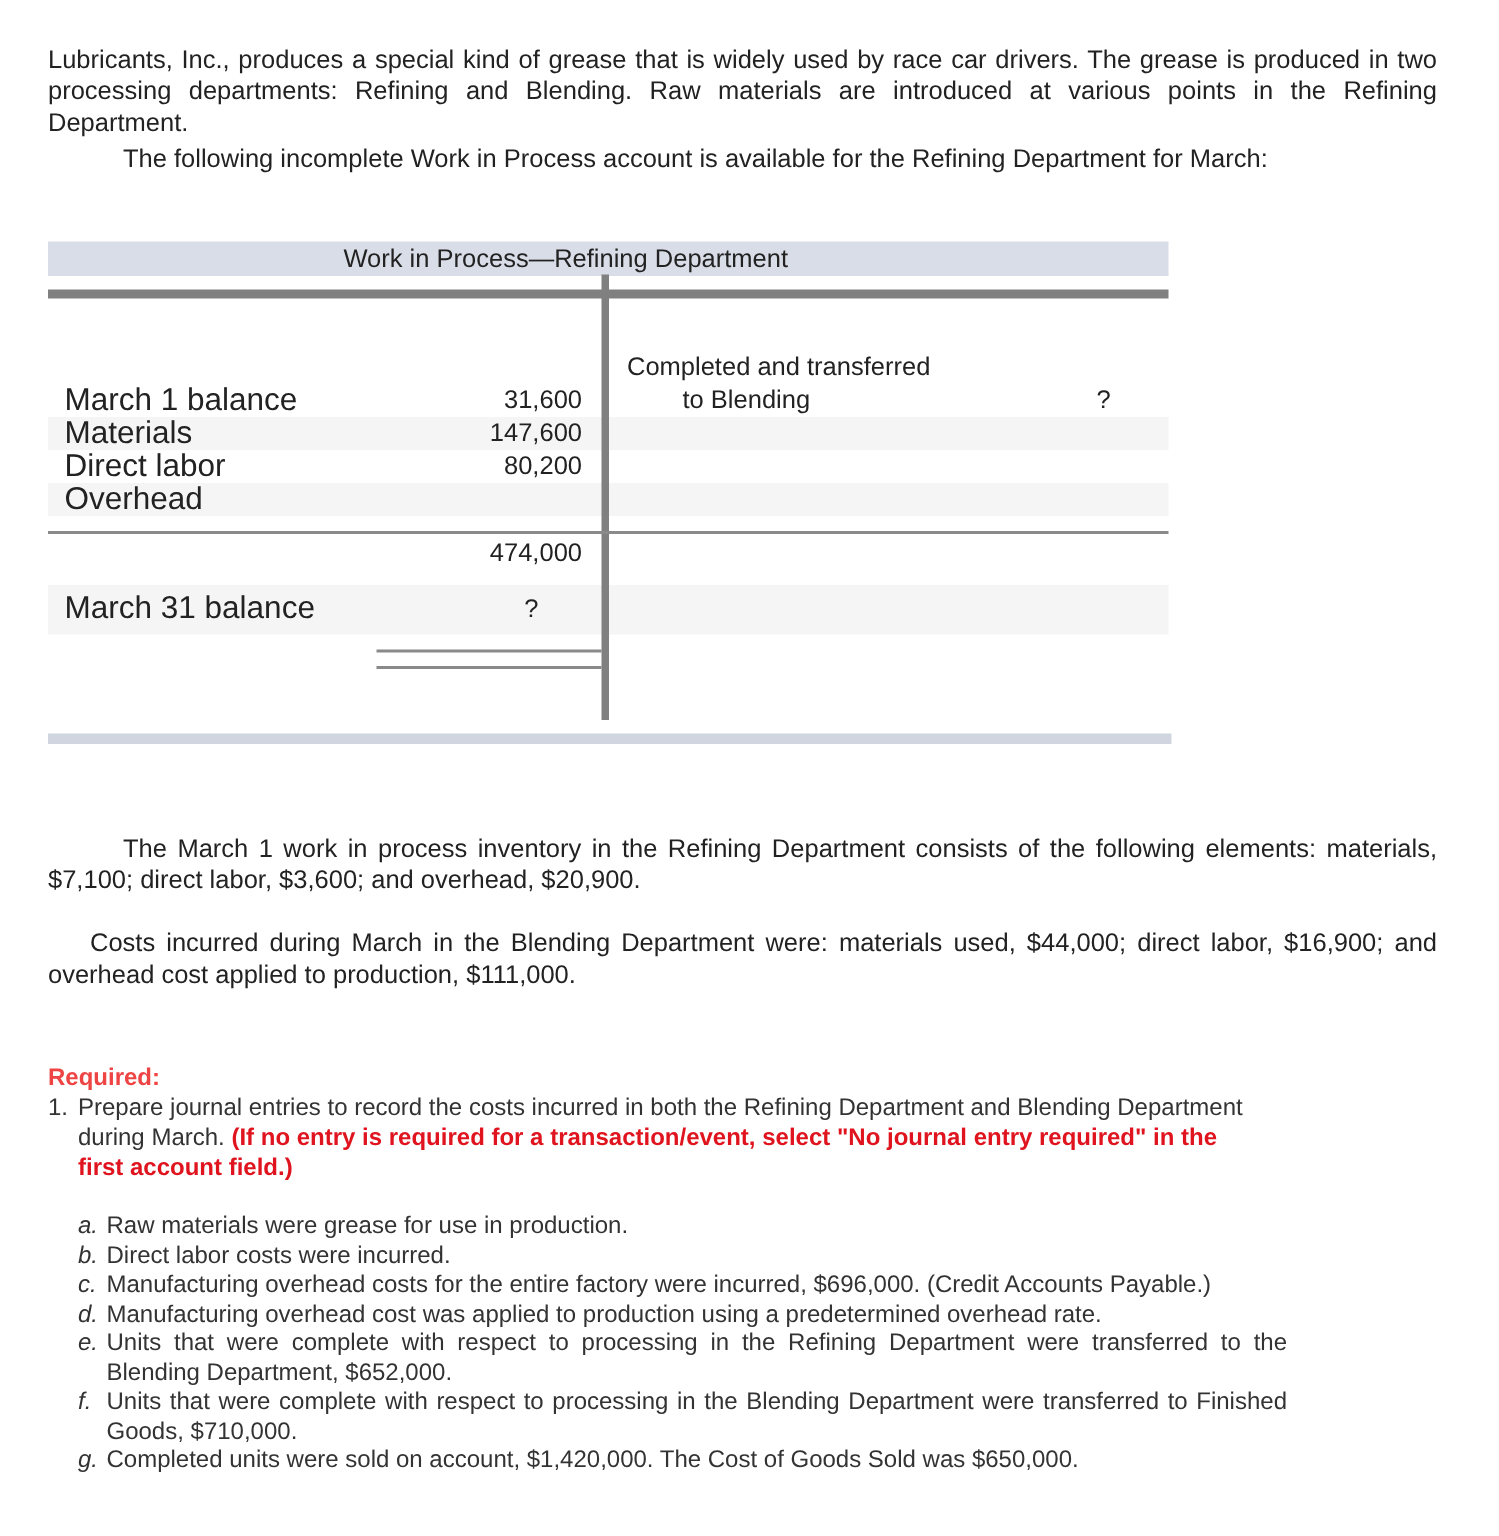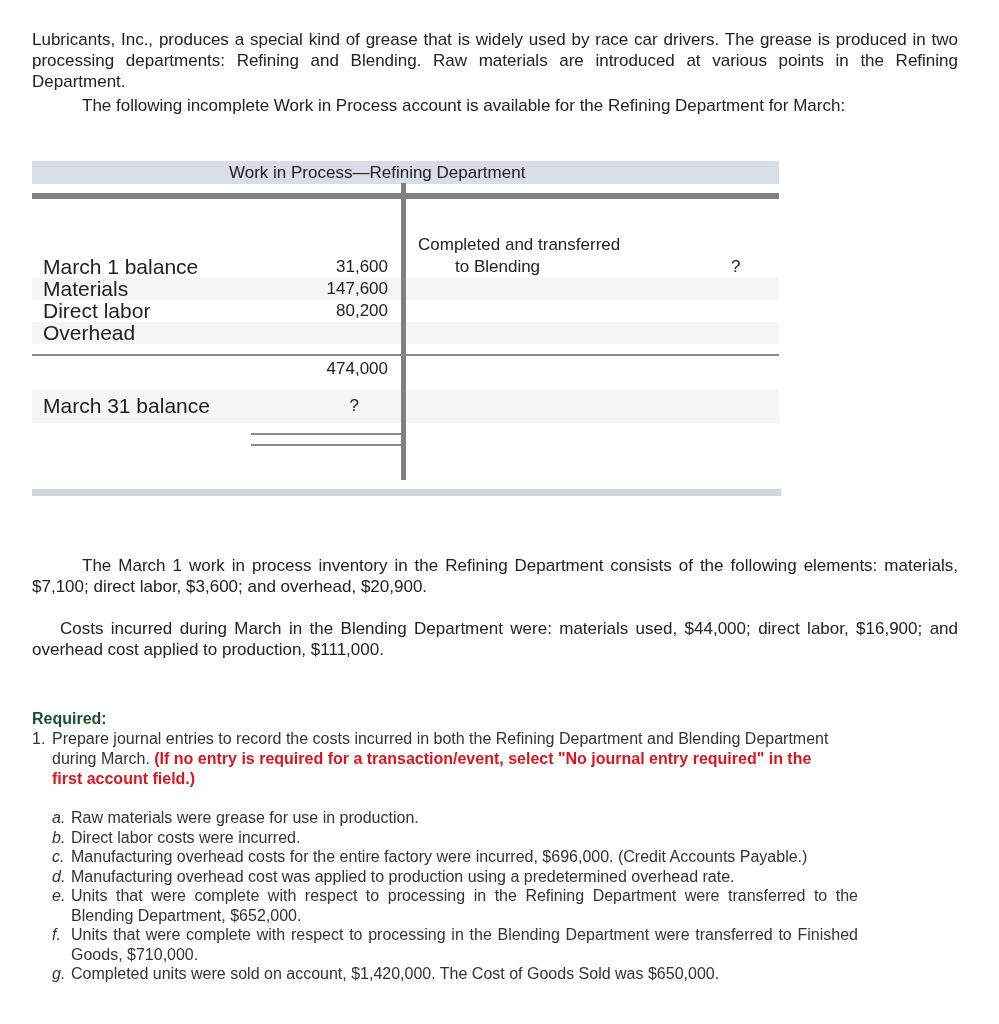--- a/index.html
+++ b/index.html
@@ -52,21 +52,21 @@
     .row-amt {
       position: absolute; right: 611px; font-size: 17px; line-height: 22px; text-align: left; white-space: nowrap;
     }
     .cr-label {
       position: absolute; left: 418px; font-size: 17px; line-height: 22px; white-space: nowrap;
     }
     .cr-amt {
       position: absolute; left: 731px; font-size: 17px; line-height: 22px;
     }
 
-    .req-title { position: absolute; left: 32px; top: 709px; font-size: 16px; line-height: 19px; font-weight: bold; color: #14532d; }
+    .req-title { position: absolute; left: 32px; top: 709px; font-size: 16px; line-height: 19px; font-weight: bold; color: #ef4444; }
     .req-item {
       position: absolute; left: 32px; top: 729px; width: 810px; font-size: 16px; line-height: 20px; color: #333333;
     }
     .req-num { position: absolute; left: 0; top: 0; }
     .req-text { margin-left: 20px; display: block; }
     .red { color: #e0141e; font-weight: bold; }
 
     .steps {
       position: absolute; left: 52px; top: 808px; width: 806px; font-size: 16px; line-height: 19.5px; color: #333333;
     }

